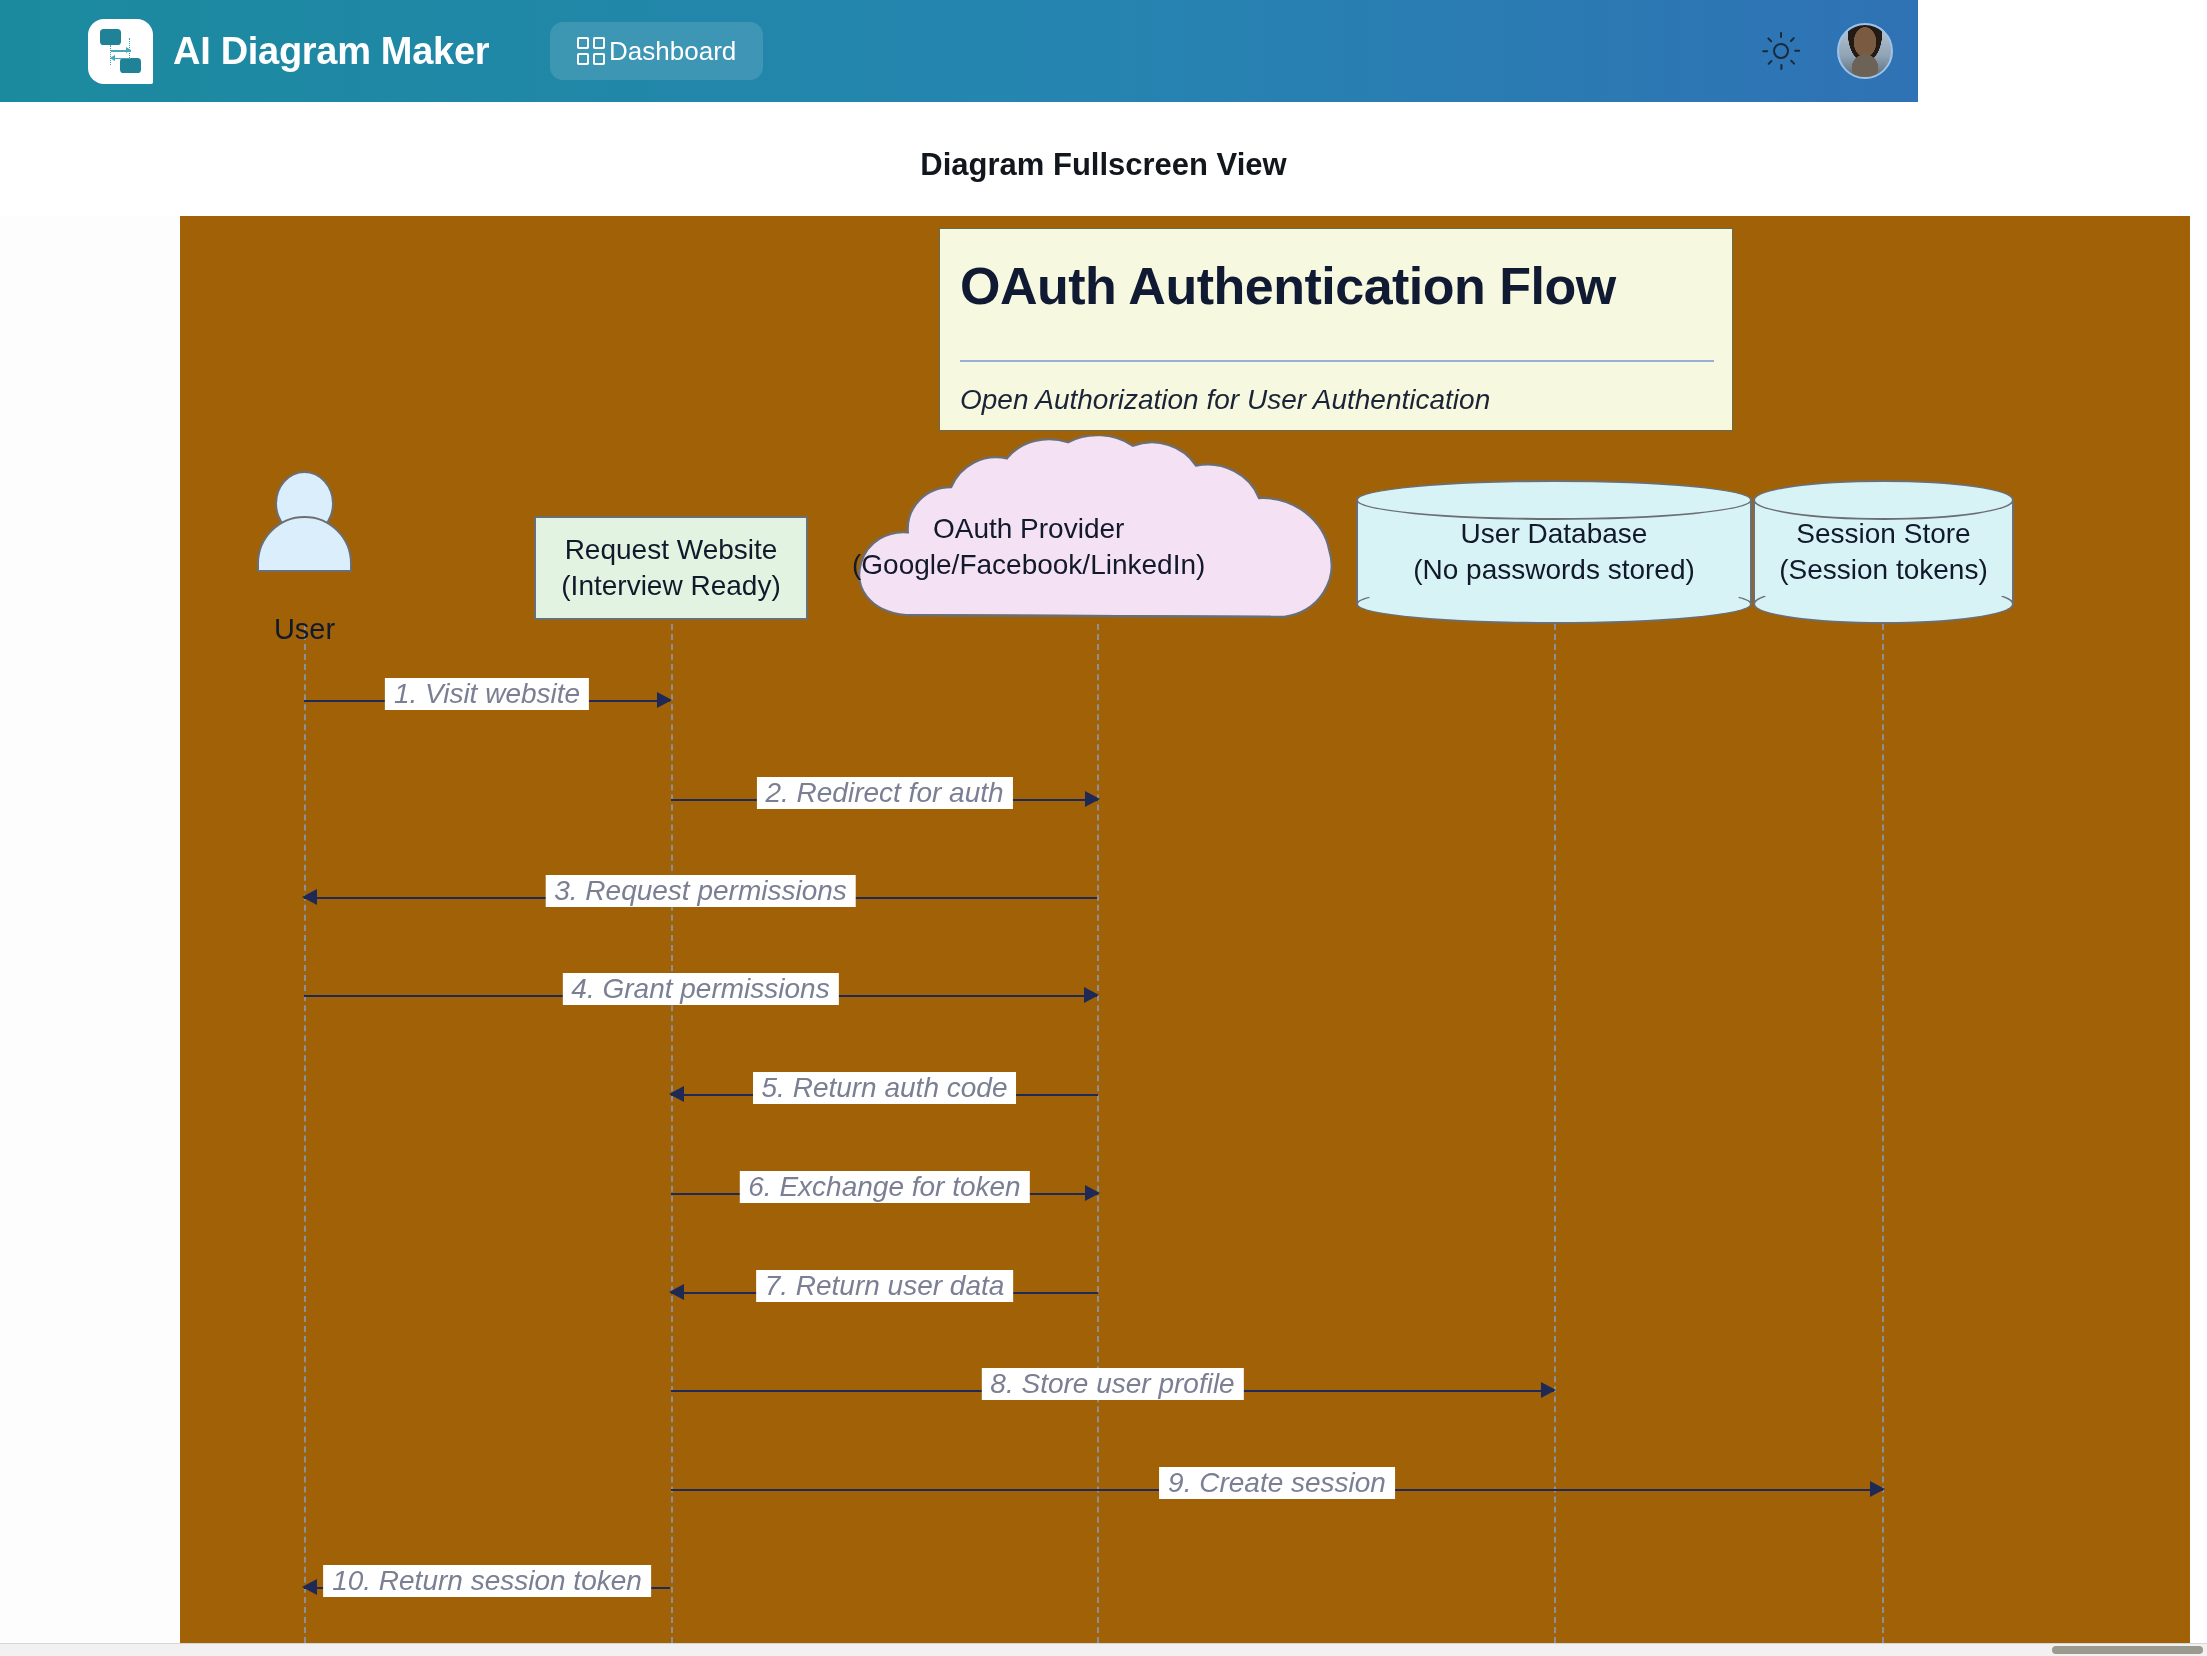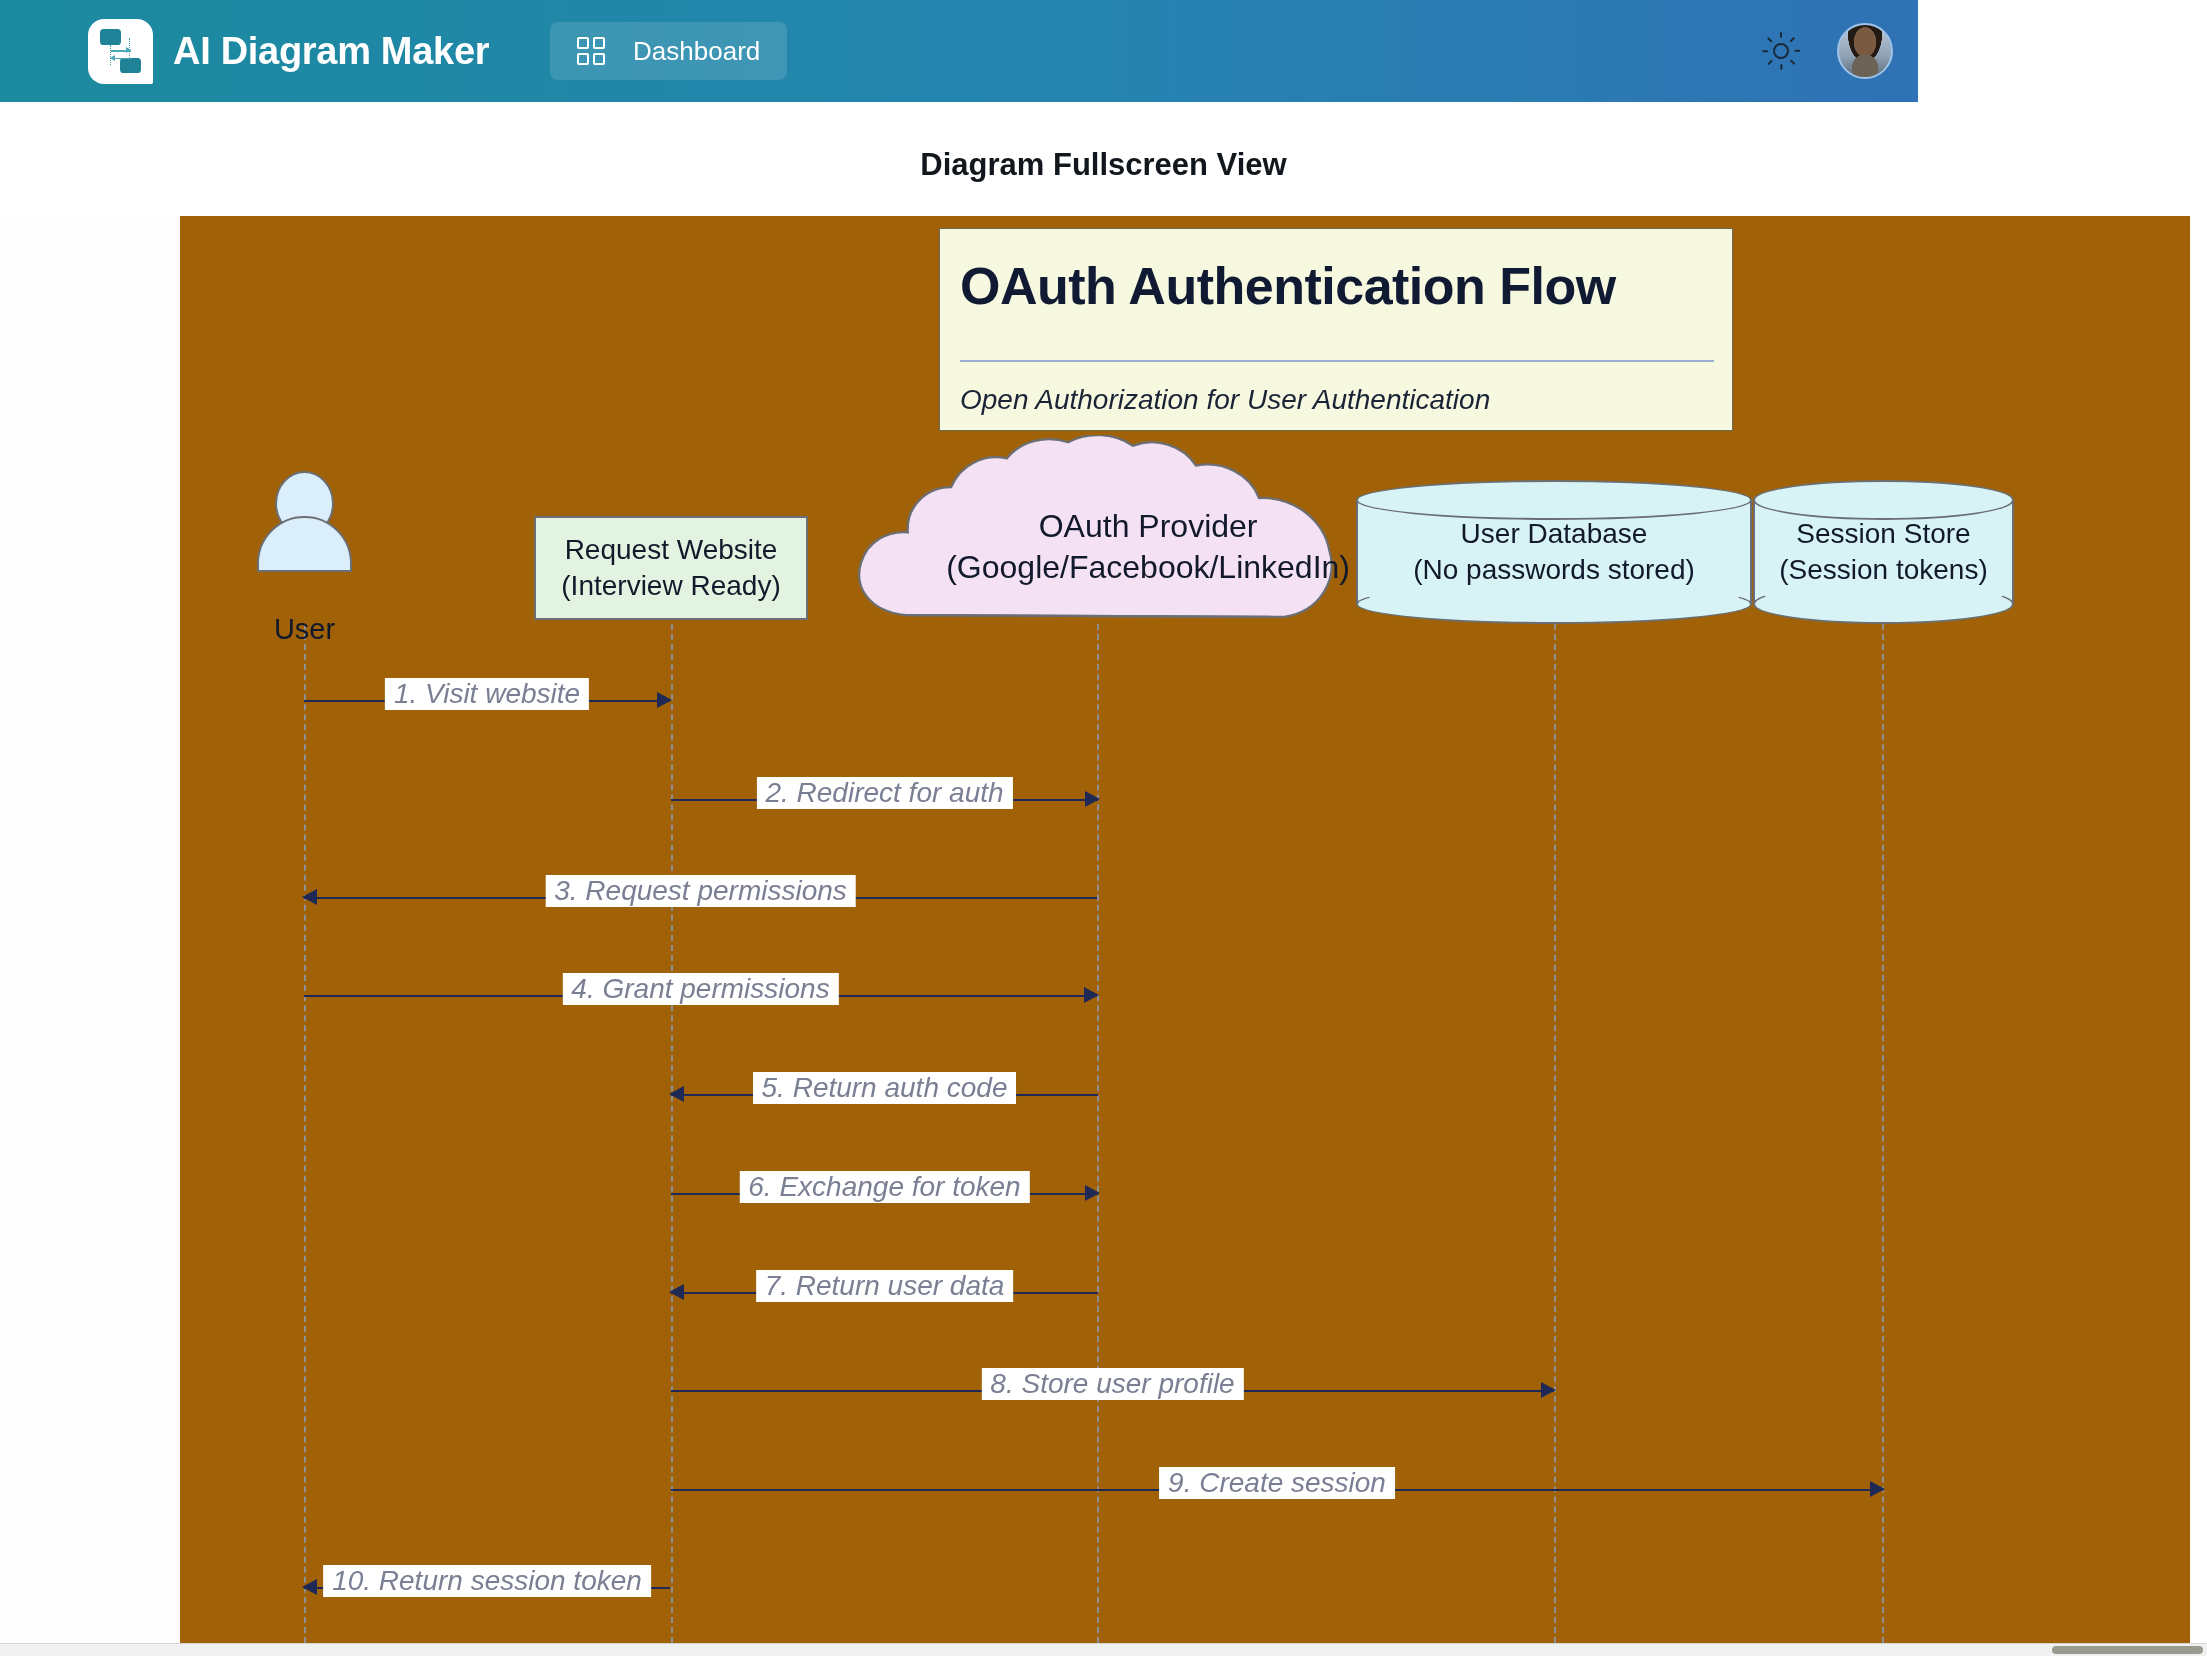--- a/index.html
+++ b/index.html
@@ -47,23 +47,23 @@
   .logo-mark .lm-a2::before {
     content: ""; position: absolute; left: -0.9px; top: -2.7px;
     border-right: 5.4px solid #4aa7b8; border-top: 3.6px solid transparent; border-bottom: 3.6px solid transparent;
   }
   .brand-name {
     color: #ffffff; font-size: 38px; font-weight: 700; letter-spacing: -0.3px;
     white-space: nowrap;
   }
   .nav-btn {
     margin-left: 61px;
-    display: flex; align-items: center; gap: 28px;
+    display: flex; align-items: center; gap: 4px;
     background: rgba(255,255,255,0.13);
-    border-radius: 8px;
+    border-radius: 13px;
     padding: 13.5px 27px;
     color: #ffffff; font-size: 26px;
     white-space: nowrap;
   }
   .grid-icon { display: grid; grid-template-columns: 11.7px 11.7px; grid-template-rows: 11.7px 11.7px; gap: 4.5px; }
   .grid-icon i { display: block; border: 2.3px solid #ffffff; border-radius: 1.8px; }
 
   .header-right {
     position: absolute; right: 25px; top: 0; height: 102px;
     display: flex; align-items: center; gap: 36px;
@@ -159,22 +159,22 @@
 
   .p-box {
     position: absolute;
     background: #e2f4e1; border: 2.3px solid #6b6f74;
     display: flex; flex-direction: column; align-items: center; justify-content: center;
     font-size: 28px; color: #12192b; line-height: 1.28; text-align: center;
   }
 
   .p-cloud {
     position: absolute;
-    display: flex; flex-direction: column; align-items: flex-end; justify-content: center;
-    font-size: 32px; color: #12192b; line-height: 1.28; text-align: center;
+    display: flex; flex-direction: column; align-items: flex-start; justify-content: center;
+    font-size: 28px; color: #12192b; line-height: 1.28; text-align: center;
   }
   .cloud-shape { position: absolute; inset: 0; }
   .cloud-text { position: relative; z-index: 2; padding-top: 34px; }
 
   .p-cyl { position: absolute; }
   .cyl-body {
     position: absolute; left: 0; top: 20px; width: 100%; height: calc(100% - 40px);
     background: #d7f3f6; border-left: 2.3px solid #6b6f74; border-right: 2.3px solid #6b6f74;
   }
   .cyl-top {

